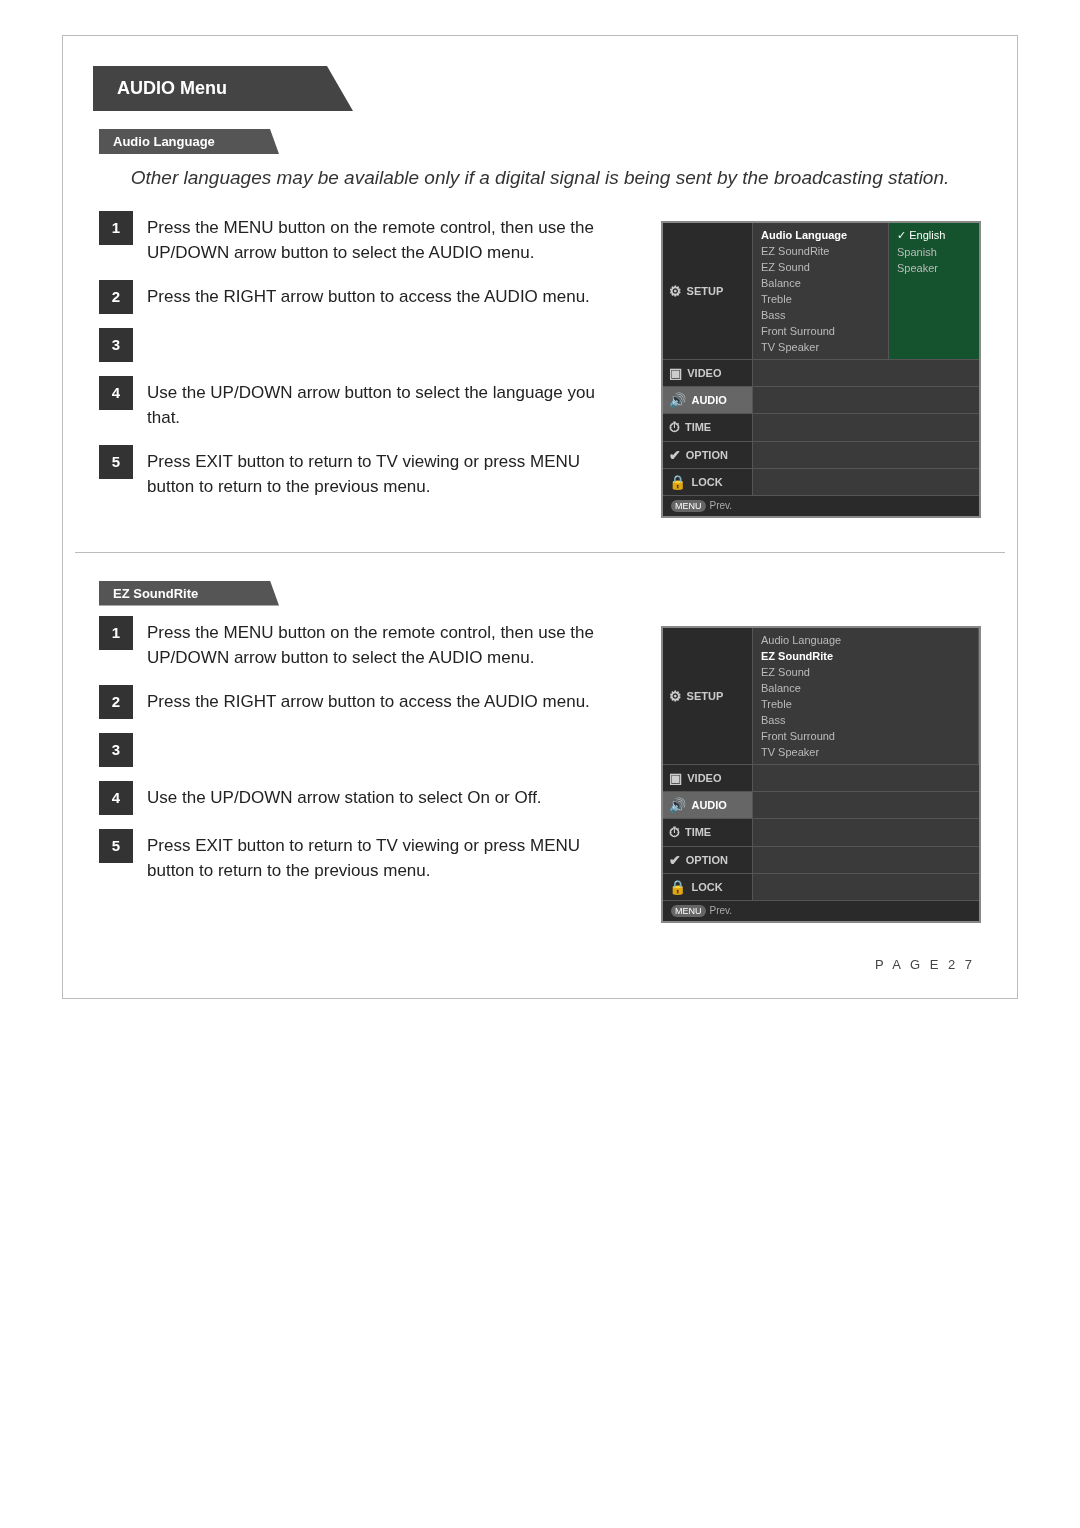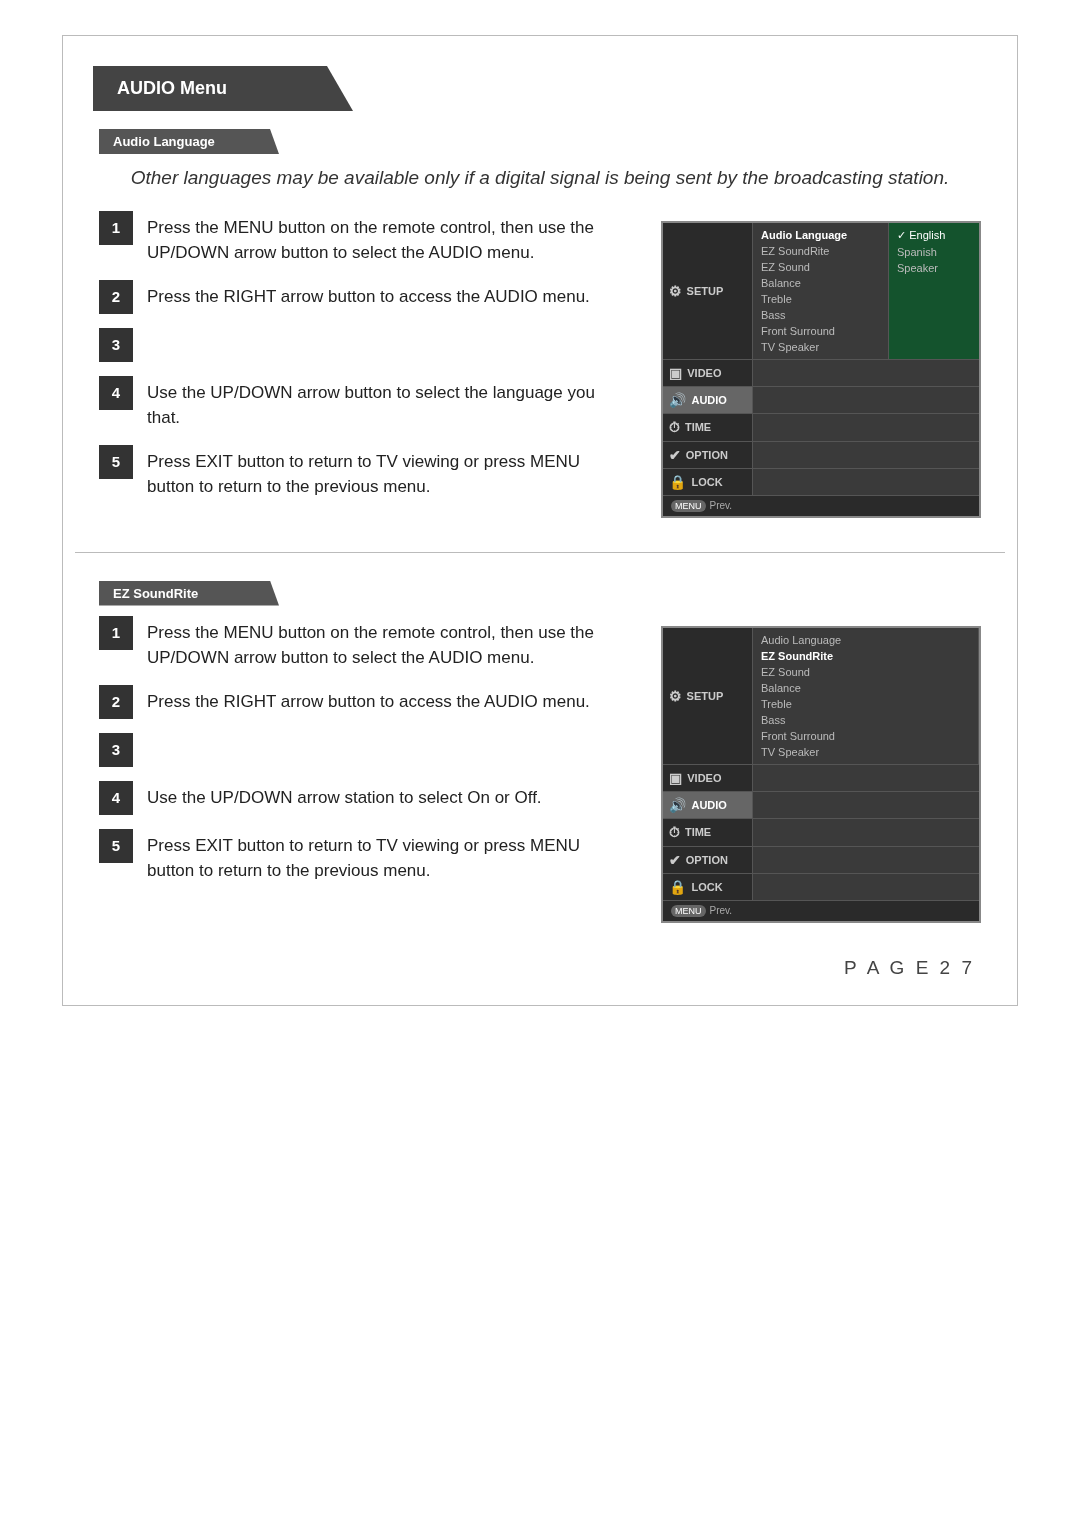--- a/index.html
+++ b/index.html
@@ -198,21 +198,21 @@
     }
 
     .section-divider {
       border-top: 1.5px solid #bbb;
       margin: 10px 0;
     }
 
     .page-num {
       text-align: right;
       padding: 10px 30px 14px 0;
-      font-size: 19px;
+      font-size: 13px;
       letter-spacing: 3px;
       color: #444;
     }
   </style>
 </head>
 <body>
 
 <div class="page-container">
 
   

